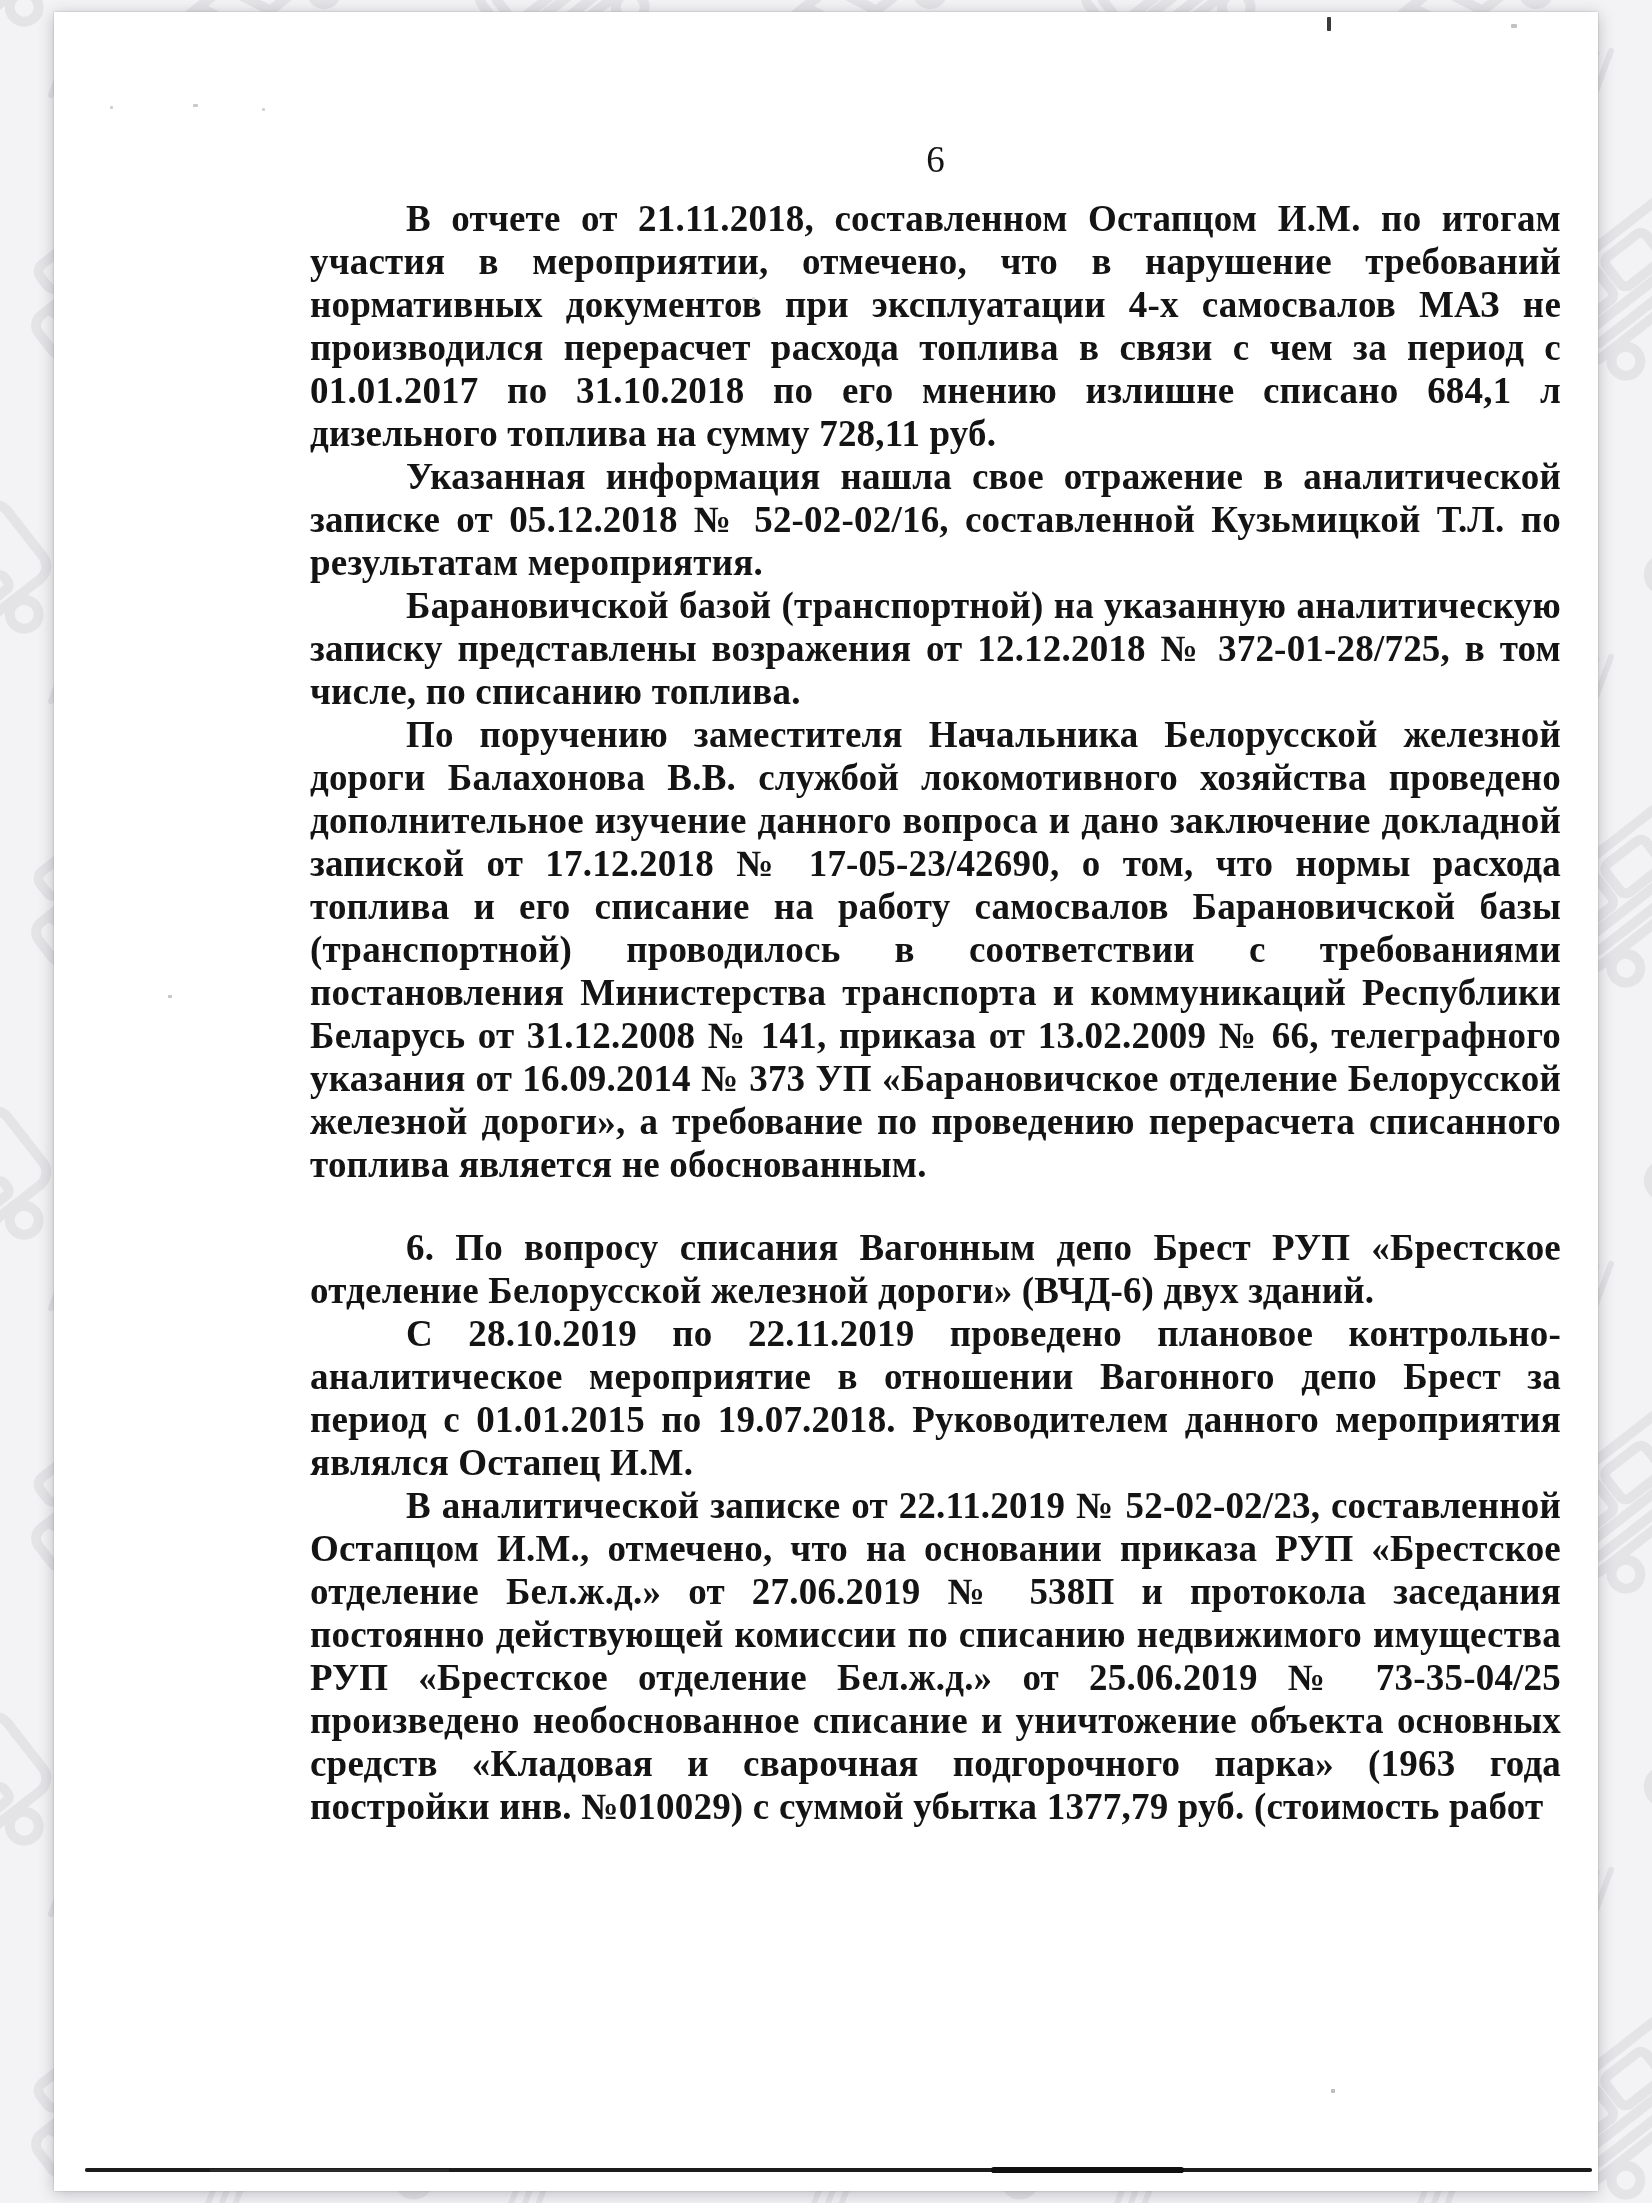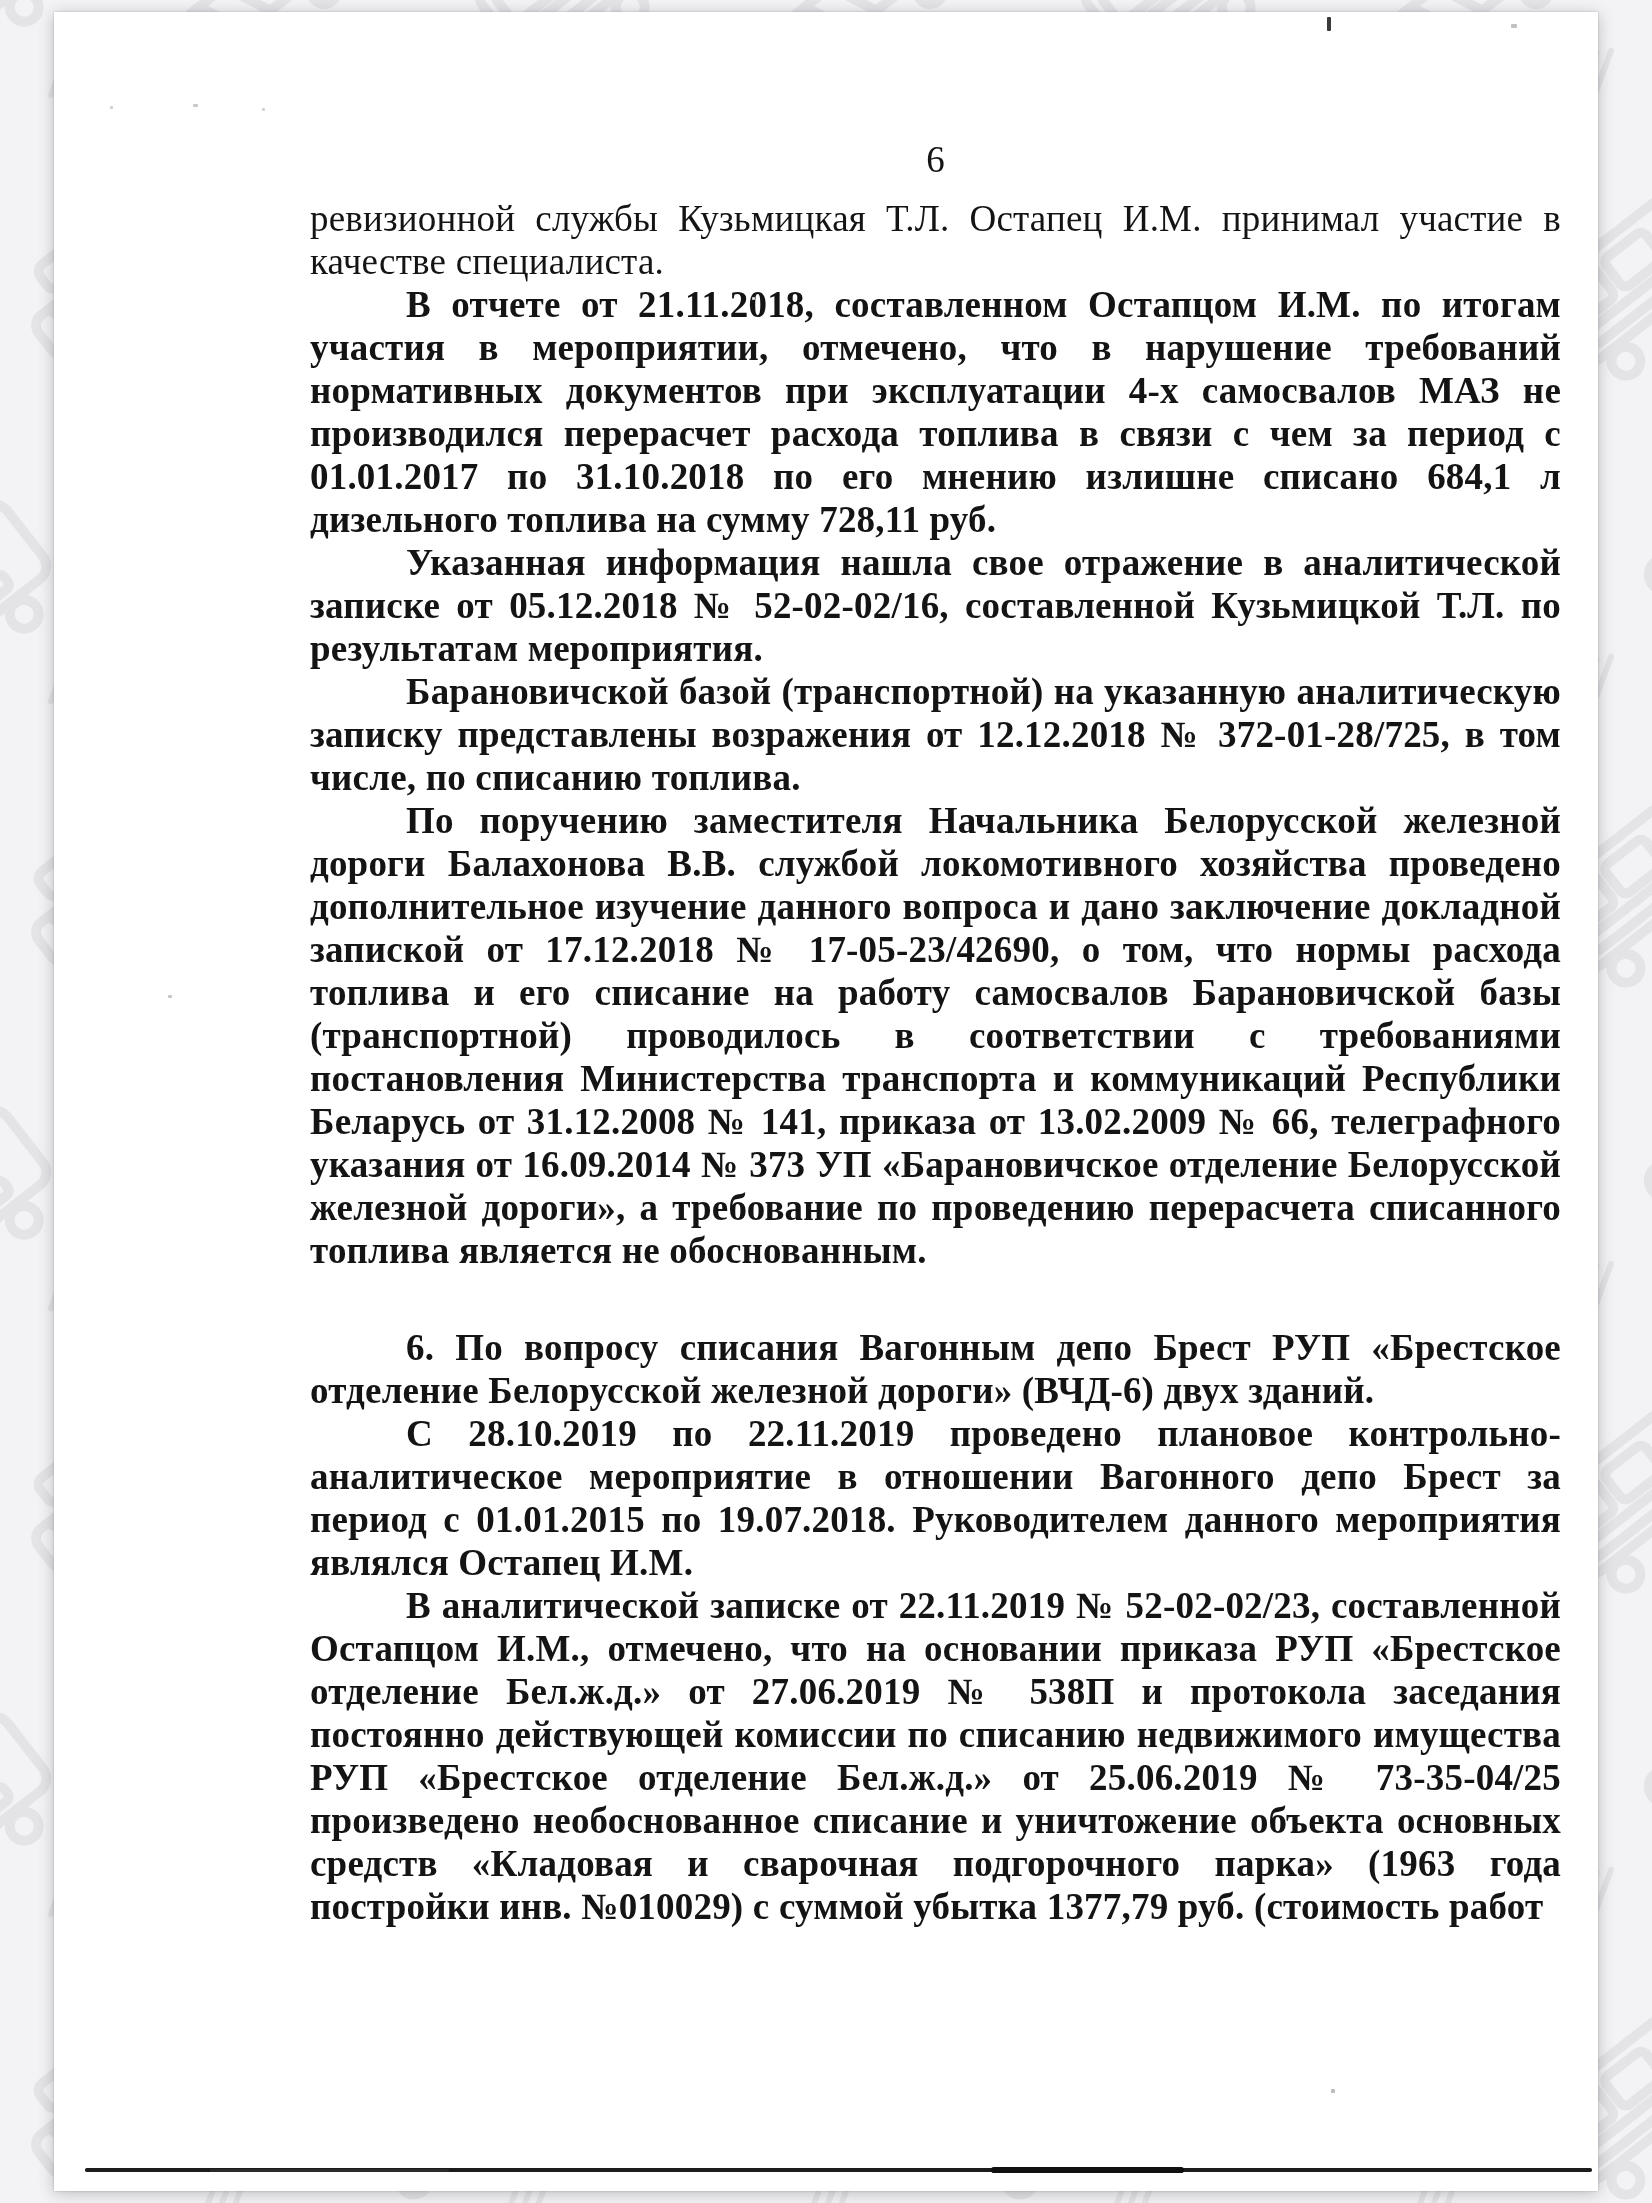--- a/index.html
+++ b/index.html
@@ -24,21 +24,21 @@
     position:absolute;left:256px;top:126px;width:1251px;
     text-align:center;font-size:37px;line-height:43px;color:var(--ink);
   }
   .body-text{
     position:absolute;left:256px;top:185px;width:1251px;
     font-size:37px;line-height:43px;color:var(--ink);
     text-align:justify;letter-spacing:0.2px;
   }
   .body-text p{margin:0;padding:0;}
   .body-text p.indent{text-indent:96px;font-weight:bold;}
-  .body-text p.gap{margin-top:54px;}
+  .body-text p.gap{margin-top:40px;}
   
   .scan-line{position:absolute;left:31px;top:2156px;width:1507px;height:3.7px;background:var(--scanline);border-radius:1.8px;}
   .scan-line-dark1{position:absolute;left:937px;top:2155px;width:193px;height:5.5px;background:#101010;border-radius:2.8px;}
   .scan-line-dark2{position:absolute;left:156px;top:2157px;width:239px;height:2.8px;background:#2a2a2a;}
   .speck{position:absolute;background:#9a9a9a;border-radius:0.9px;}
   .s1{left:1273px;top:4.6px;width:3.7px;height:14.7px;background:#3a3a3a;}
   .s2{left:1457px;top:12px;width:6.4px;height:3.7px;background:#c2c2c2;}
   .s3{left:56px;top:94px;width:2.8px;height:2.8px;background:#cfcfcf;}
   .s4{left:139px;top:92px;width:4.6px;height:2.8px;background:#c9c9c9;}
   .s5{left:208px;top:96px;width:2.8px;height:2.8px;background:#d2d2d2;}
@@ -788,21 +788,20 @@
       <circle cx="32" cy="94" r="8"></circle>
       <circle cx="78" cy="94" r="8"></circle>
       <circle cx="14" cy="16" r="9"></circle>
       <line x1="20" y1="22" x2="30" y2="34"></line>
     </svg>
   </div>
 
 <div class="page">
   <div class="page-number">6</div>
   <div class="body-text">
-      <p>ревизионной службы Кузьмицкая Т.Л. Остапец И.М. принимал участие в качестве специалиста.</p>
       <p class="indent">В отчете от 21.11.2018, составленном Остапцом И.М. по итогам участия в мероприятии, отмечено, что в нарушение требований нормативных документов при эксплуатации 4-х самосвалов МАЗ не производился перерасчет расхода топлива в связи с чем за период с 01.01.2017 по 31.10.2018 по его мнению излишне списано 684,1 л дизельного топлива на сумму 728,11 руб.</p>
       <p class="indent">Указанная информация нашла свое отражение в аналитической записке от 05.12.2018 № 52-02-02/16, составленной Кузьмицкой Т.Л. по результатам мероприятия.</p>
       <p class="indent">Барановичской базой (транспортной) на указанную аналитическую записку представлены возражения от 12.12.2018 № 372-01-28/725, в том числе, по списанию топлива.</p>
       <p class="indent">По поручению заместителя Начальника Белорусской железной дороги Балахонова В.В. службой локомотивного хозяйства проведено дополнительное изучение данного вопроса и дано заключение докладной запиской от 17.12.2018 № 17-05-23/42690, о том, что нормы расхода топлива и его списание на работу самосвалов Барановичской базы (транспортной) проводилось в соответствии с требованиями постановления Министерства транспорта и коммуникаций Республики Беларусь от 31.12.2008 № 141, приказа от 13.02.2009 № 66, телеграфного указания от 16.09.2014 № 373 УП «Барановичское отделение Белорусской железной дороги», а требование по проведению перерасчета списанного топлива является не обоснованным.</p>
       <p class="indent gap">6. По вопросу списания Вагонным депо Брест РУП «Брестское отделение Белорусской железной дороги» (ВЧД-6) двух зданий.</p>
       <p class="indent">С 28.10.2019 по 22.11.2019 проведено плановое контрольно-аналитическое мероприятие в отношении Вагонного депо Брест за период с 01.01.2015 по 19.07.2018. Руководителем данного мероприятия являлся Остапец И.М.</p>
       <p class="indent">В аналитической записке от 22.11.2019 № 52-02-02/23, составленной Остапцом И.М., отмечено, что на основании приказа РУП «Брестское отделение Бел.ж.д.» от 27.06.2019 № 538П и протокола заседания постоянно действующей комиссии по списанию недвижимого имущества РУП «Брестское отделение Бел.ж.д.» от 25.06.2019 № 73-35-04/25 произведено необоснованное списание и уничтожение объекта основных средств «Кладовая и сварочная подгорочного парка» (1963 года постройки инв. №010029) с суммой убытка 1377,79 руб. (стоимость работ</p>
     </div>
 
   <div class="scan-line"></div>

